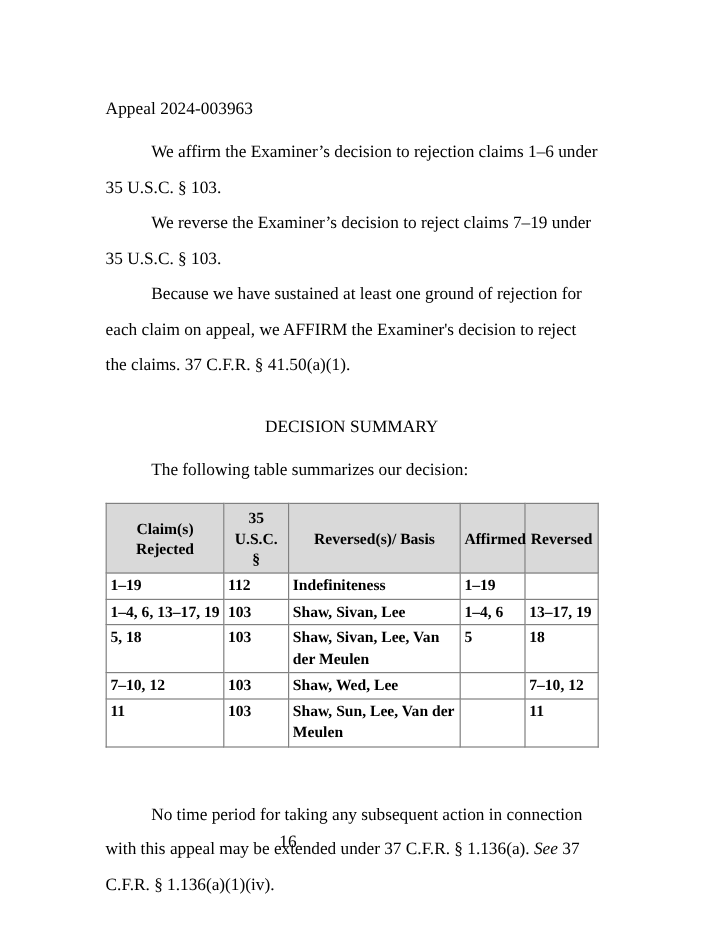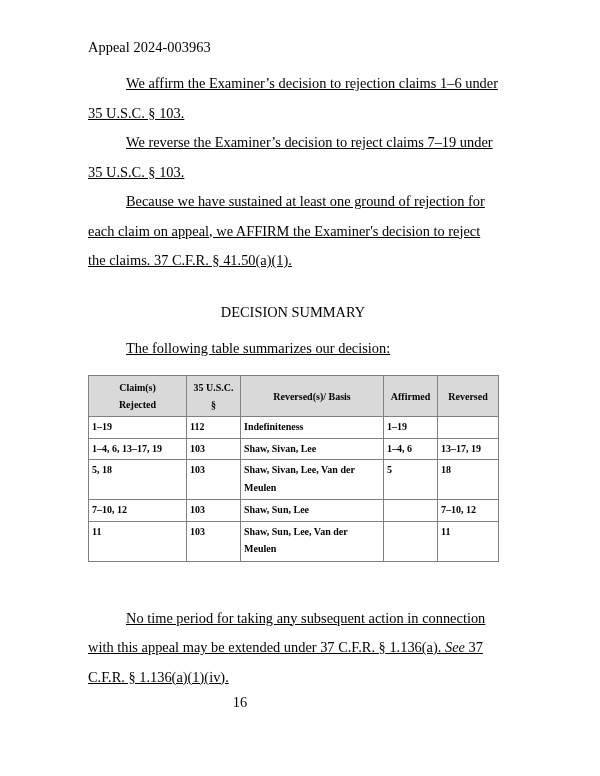--- a/index.html
+++ b/index.html
@@ -28,48 +28,48 @@
     left: 88px;
     top: 38px;
     width: 410px;
   }
 
   
   .hdr-line {
     font-size: 14.4px;
     line-height: 19px;
     letter-spacing: 0.05px;
+    margin-top: 44px;
   }
 
   
   .para {
     font-size: 14.4px;
     line-height: 29.5px;
     text-indent: 38px;
     margin: 0;
     text-align: left;
     white-space: normal;
-    text-decoration: underline;
   }
 
   .ital { font-style: italic; }
 
   
   .ctr-head {
     text-align: center;
     font-size: 14.4px;
     line-height: 20px;
   }
 
   
   table.summary {
     border-collapse: collapse;
     width: 410px;
     table-layout: fixed;
-    font-size: 10px;
+    font-size: 13px;
     margin: 0;
   }
   table.summary th,
   table.summary td {
     border: 1px solid #808080;
     padding: 1px 3px 2px 3px;
     vertical-align: top;
     line-height: 17.5px;
     font-weight: bold;
     text-align: left;
@@ -175,21 +175,21 @@
         <tr class="row-tall">
           <td>5, 18</td>
           <td>103</td>
           <td>Shaw, Sivan, Lee, Van der Meulen</td>
           <td>5</td>
           <td>18</td>
         </tr>
         <tr>
           <td>7–10, 12</td>
           <td>103</td>
-          <td>Shaw, Sun, Lee</td>
+          <td>Shaw, Wed, Lee</td>
           <td></td>
           <td>7–10, 12</td>
         </tr>
         <tr class="row-tall">
           <td>11</td>
           <td>103</td>
           <td>Shaw, Sun, Lee, Van der Meulen</td>
           <td></td>
           <td>11</td>
         </tr>

